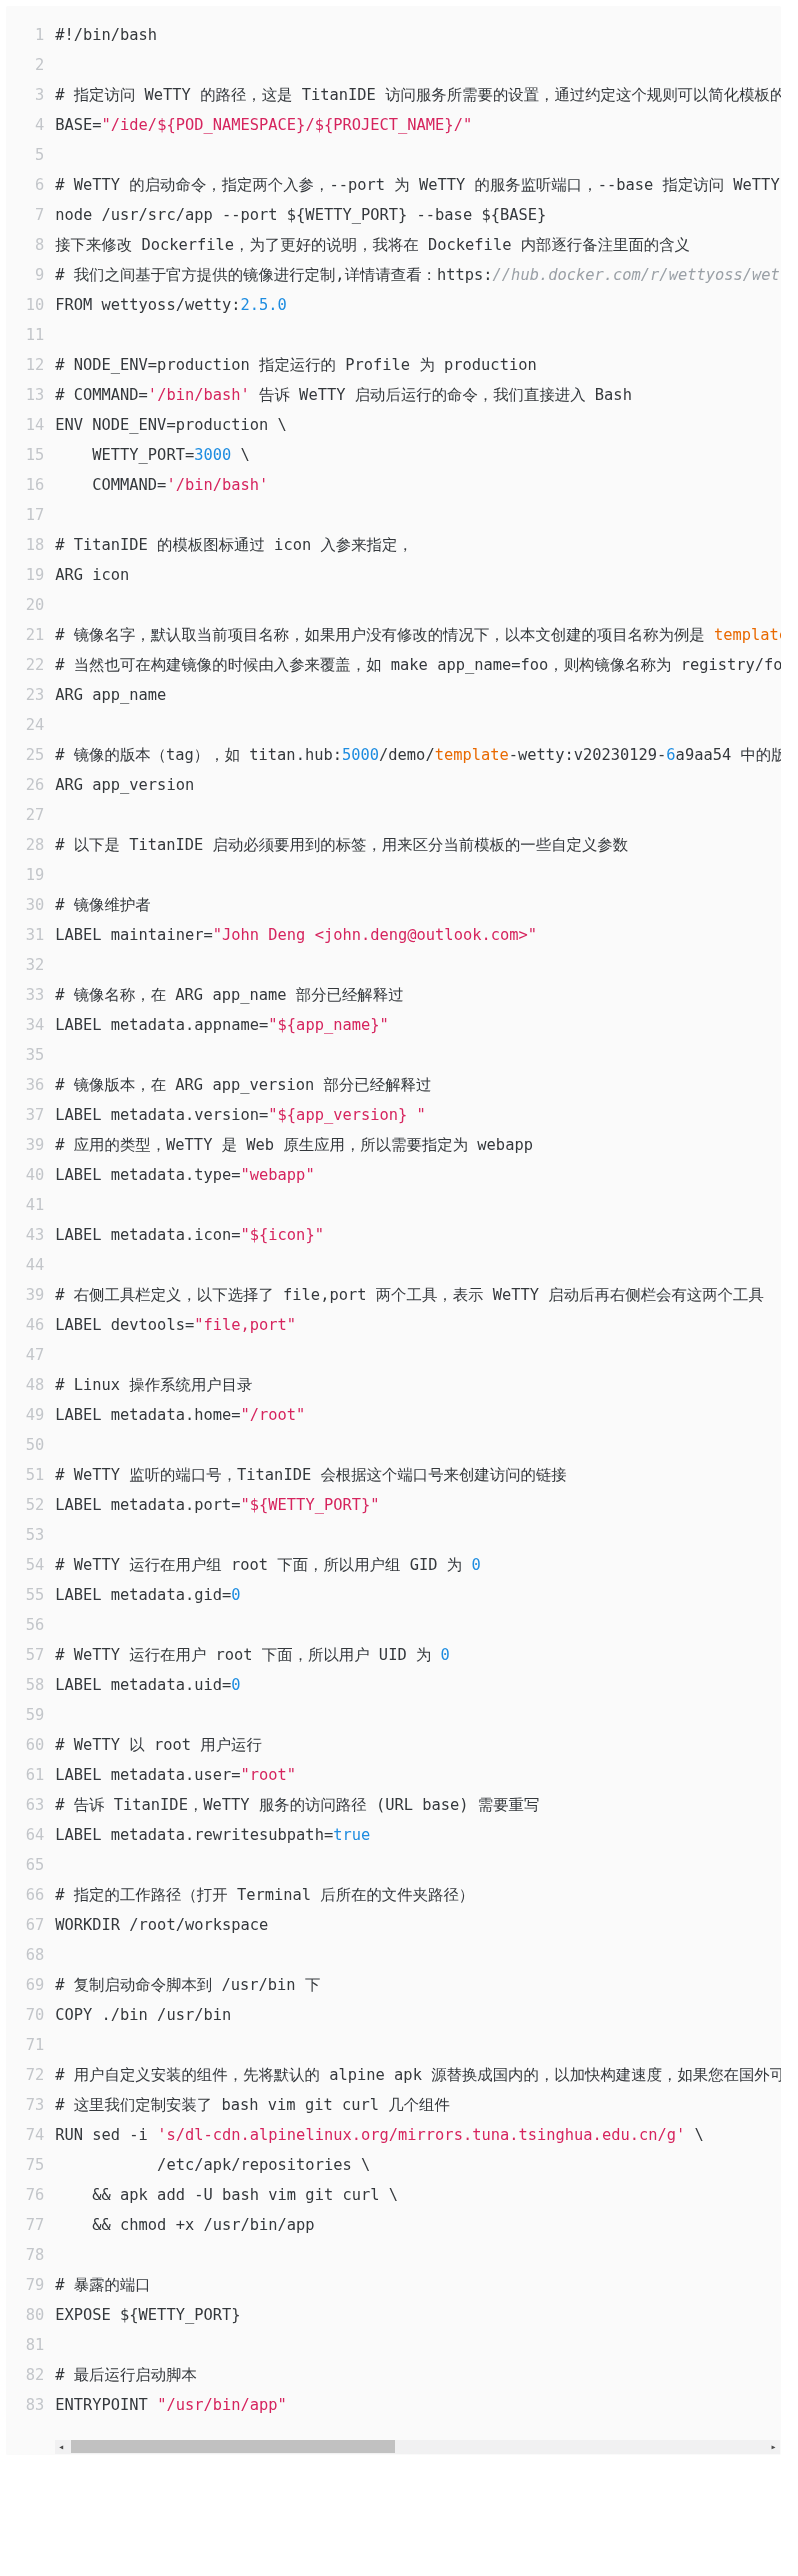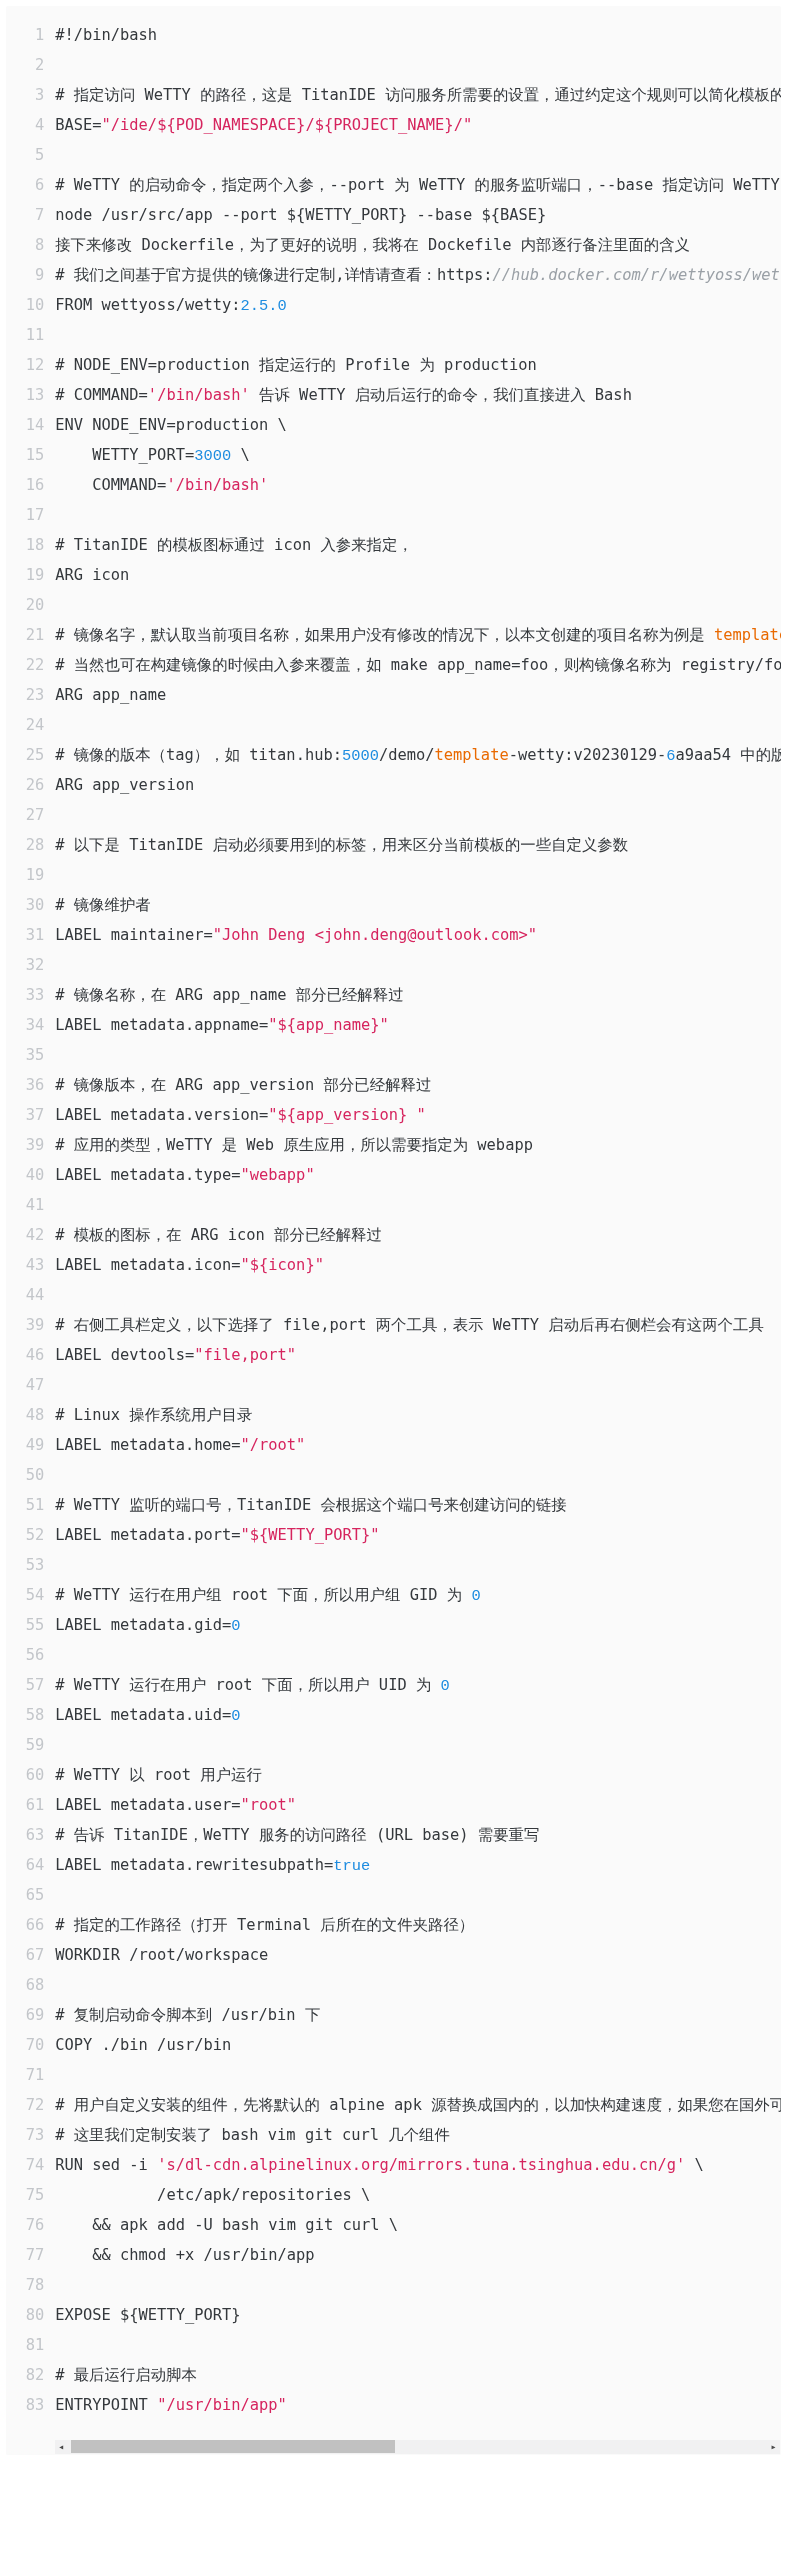--- a/index.html
+++ b/index.html
@@ -34,21 +34,21 @@
   }
   .codetxt {
     flex: 1 1 auto;
     font-size: 15.4px;
     color: var(--c-text, #34383c);
     overflow: hidden;
     white-space: pre;
   }
   .seg-t { color: var(--c-text, #34383c); }
   .seg-s { color: var(--c-string, #d6245e); }
-  .seg-n { color: var(--c-number, #1d8ce0); font-family: Liberation Mono, monospace; }
+  .seg-n { color: var(--c-number, #1d8ce0); }
   .seg-o { color: var(--c-orange, #e96900); }
   .seg-c { color: var(--c-comment, #9aa0a6); font-style: italic; }
   .hscroll {
     position: absolute;
     left: 49px; right: 1.5px; bottom: 1.5px;
     height: 14px;
     background: var(--sb-track, #f1f1f2);
     display: block;
   }
   .hscroll .arrow {
@@ -108,21 +108,20 @@
       <div class="line"><span class="ln">31</span><span class="codetxt"><span class="seg-t">LABEL maintainer=</span><span class="seg-s">"John Deng &lt;john.deng@outlook.com&gt;"</span></span></div>
       <div class="line"><span class="ln">32</span><span class="codetxt"></span></div>
       <div class="line"><span class="ln">33</span><span class="codetxt"><span class="seg-t"># 镜像名称，在 ARG app_name 部分已经解释过</span></span></div>
       <div class="line"><span class="ln">34</span><span class="codetxt"><span class="seg-t">LABEL metadata.appname=</span><span class="seg-s">"${app_name}"</span></span></div>
       <div class="line"><span class="ln">35</span><span class="codetxt"></span></div>
       <div class="line"><span class="ln">36</span><span class="codetxt"><span class="seg-t"># 镜像版本，在 ARG app_version 部分已经解释过</span></span></div>
       <div class="line"><span class="ln">37</span><span class="codetxt"><span class="seg-t">LABEL metadata.version=</span><span class="seg-s">"${app_version} "</span></span></div>
       <div class="line"><span class="ln">39</span><span class="codetxt"><span class="seg-t"># 应用的类型，WeTTY 是 Web 原生应用，所以需要指定为 webapp</span></span></div>
       <div class="line"><span class="ln">40</span><span class="codetxt"><span class="seg-t">LABEL metadata.type=</span><span class="seg-s">"webapp"</span></span></div>
       <div class="line"><span class="ln">41</span><span class="codetxt"></span></div>
-      <div class="line"><span class="ln">42</span><span class="codetxt"><span class="seg-t"># 模板的图标，在 ARG icon 部分已经解释过</span></span></div>
       <div class="line"><span class="ln">43</span><span class="codetxt"><span class="seg-t">LABEL metadata.icon=</span><span class="seg-s">"${icon}"</span></span></div>
       <div class="line"><span class="ln">44</span><span class="codetxt"></span></div>
       <div class="line"><span class="ln">39</span><span class="codetxt"><span class="seg-t"># 右侧工具栏定义，以下选择了 file,port 两个工具，表示 WeTTY 启动后再右侧栏会有这两个工具</span></span></div>
       <div class="line"><span class="ln">46</span><span class="codetxt"><span class="seg-t">LABEL devtools=</span><span class="seg-s">"file,port"</span></span></div>
       <div class="line"><span class="ln">47</span><span class="codetxt"></span></div>
       <div class="line"><span class="ln">48</span><span class="codetxt"><span class="seg-t"># Linux 操作系统用户目录</span></span></div>
       <div class="line"><span class="ln">49</span><span class="codetxt"><span class="seg-t">LABEL metadata.home=</span><span class="seg-s">"/root"</span></span></div>
       <div class="line"><span class="ln">50</span><span class="codetxt"></span></div>
       <div class="line"><span class="ln">51</span><span class="codetxt"><span class="seg-t"># WeTTY 监听的端口号，TitanIDE 会根据这个端口号来创建访问的链接</span></span></div>
       <div class="line"><span class="ln">52</span><span class="codetxt"><span class="seg-t">LABEL metadata.port=</span><span class="seg-s">"${WETTY_PORT}"</span></span></div>
@@ -144,20 +143,21 @@
       <div class="line"><span class="ln">69</span><span class="codetxt"><span class="seg-t"># 复制启动命令脚本到 /usr/bin 下</span></span></div>
       <div class="line"><span class="ln">70</span><span class="codetxt"><span class="seg-t">COPY ./bin /usr/bin</span></span></div>
       <div class="line"><span class="ln">71</span><span class="codetxt"></span></div>
       <div class="line"><span class="ln">72</span><span class="codetxt"><span class="seg-t"># 用户自定义安装的组件，先将默认的 alpine apk 源替换成国内的，以加快构建速度，如果您在国外可以忽略</span></span></div>
       <div class="line"><span class="ln">73</span><span class="codetxt"><span class="seg-t"># 这里我们定制安装了 bash vim git curl 几个组件</span></span></div>
       <div class="line"><span class="ln">74</span><span class="codetxt"><span class="seg-t">RUN sed -i </span><span class="seg-s">'s/dl-cdn.alpinelinux.org/mirrors.tuna.tsinghua.edu.cn/g'</span><span class="seg-t"> \</span></span></div>
       <div class="line"><span class="ln">75</span><span class="codetxt"><span class="seg-t">           /etc/apk/repositories \</span></span></div>
       <div class="line"><span class="ln">76</span><span class="codetxt"><span class="seg-t">    &amp;&amp; apk add -U bash vim git curl \</span></span></div>
       <div class="line"><span class="ln">77</span><span class="codetxt"><span class="seg-t">    &amp;&amp; chmod +x /usr/bin/app</span></span></div>
       <div class="line"><span class="ln">78</span><span class="codetxt"></span></div>
+      <div class="line"><span class="ln">79</span><span class="codetxt"><span class="seg-t"># 暴露的端口</span></span></div>
       <div class="line"><span class="ln">80</span><span class="codetxt"><span class="seg-t">EXPOSE ${WETTY_PORT}</span></span></div>
       <div class="line"><span class="ln">81</span><span class="codetxt"></span></div>
       <div class="line"><span class="ln">82</span><span class="codetxt"><span class="seg-t"># 最后运行启动脚本</span></span></div>
       <div class="line"><span class="ln">83</span><span class="codetxt"><span class="seg-t">ENTRYPOINT </span><span class="seg-s">"/usr/bin/app"</span></span></div>
     </div>
   <div class="hscroll">
     <span class="arrow arrow-left">◂</span>
     <span class="thumb" style="left: 16px; width: 324px;"></span>
     <span class="arrow arrow-right">▸</span>
   </div>

